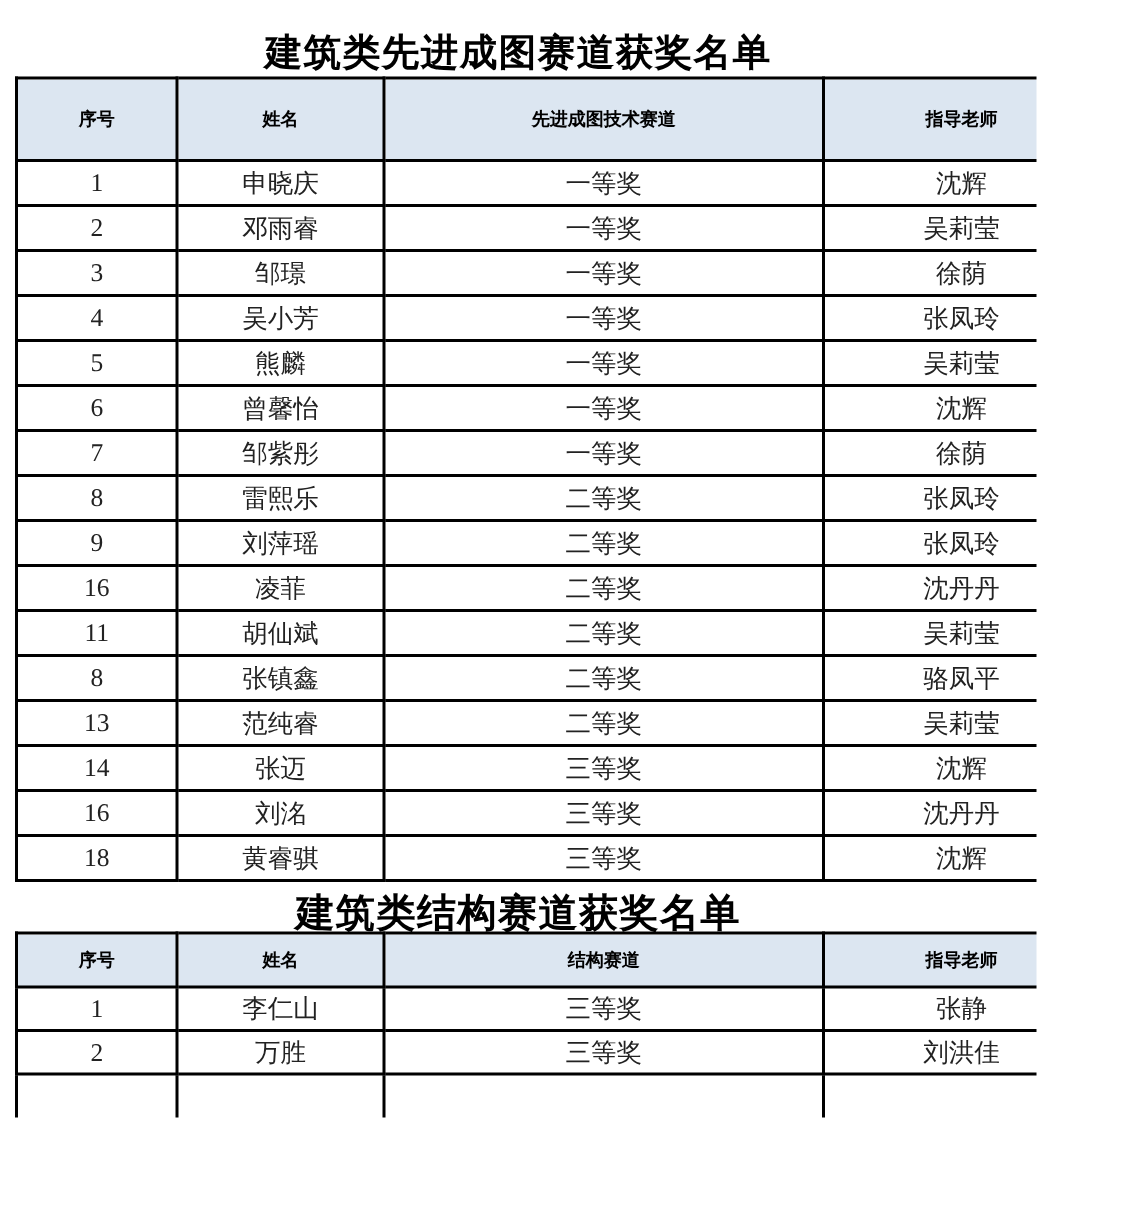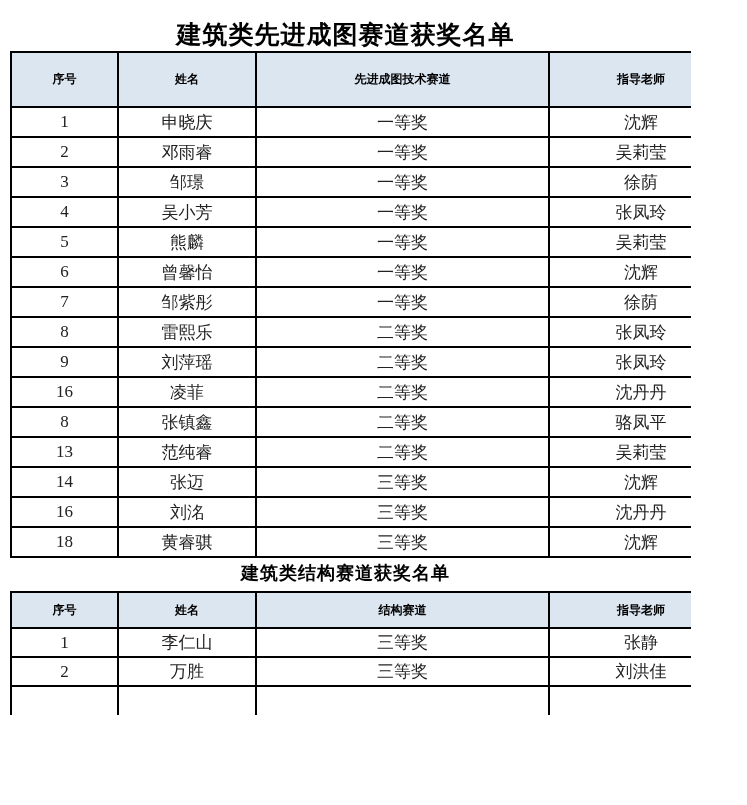--- a/index.html
+++ b/index.html
@@ -22,21 +22,21 @@
     font-weight: bold;
     color: #000000;
     letter-spacing: 1px;
   }
   .title-1 {
     font-size: 25px;
     padding-top: 7px;
     height: 40px;
   }
   .title-2 {
-    font-size: 18px;
+    font-size: 26px;
     height: 33px;
     padding-top: 3px;
   }
   table.award-table {
     border-collapse: collapse;
     margin-left: 10px;
     width: 722px;
     table-layout: fixed;
   }
   table.award-table col.c1 { width: 107px; }
@@ -147,20 +147,26 @@
           <td>二等奖</td>
           <td>张凤玲</td>
         </tr>
         <tr>
           <td>16</td>
           <td>凌菲</td>
           <td>二等奖</td>
           <td>沈丹丹</td>
         </tr>
         <tr>
+          <td>11</td>
+          <td>胡仙斌</td>
+          <td>二等奖</td>
+          <td>吴莉莹</td>
+        </tr>
+        <tr>
           <td>8</td>
           <td>张镇鑫</td>
           <td>二等奖</td>
           <td>骆凤平</td>
         </tr>
         <tr>
           <td>13</td>
           <td>范纯睿</td>
           <td>二等奖</td>
           <td>吴莉莹</td>

